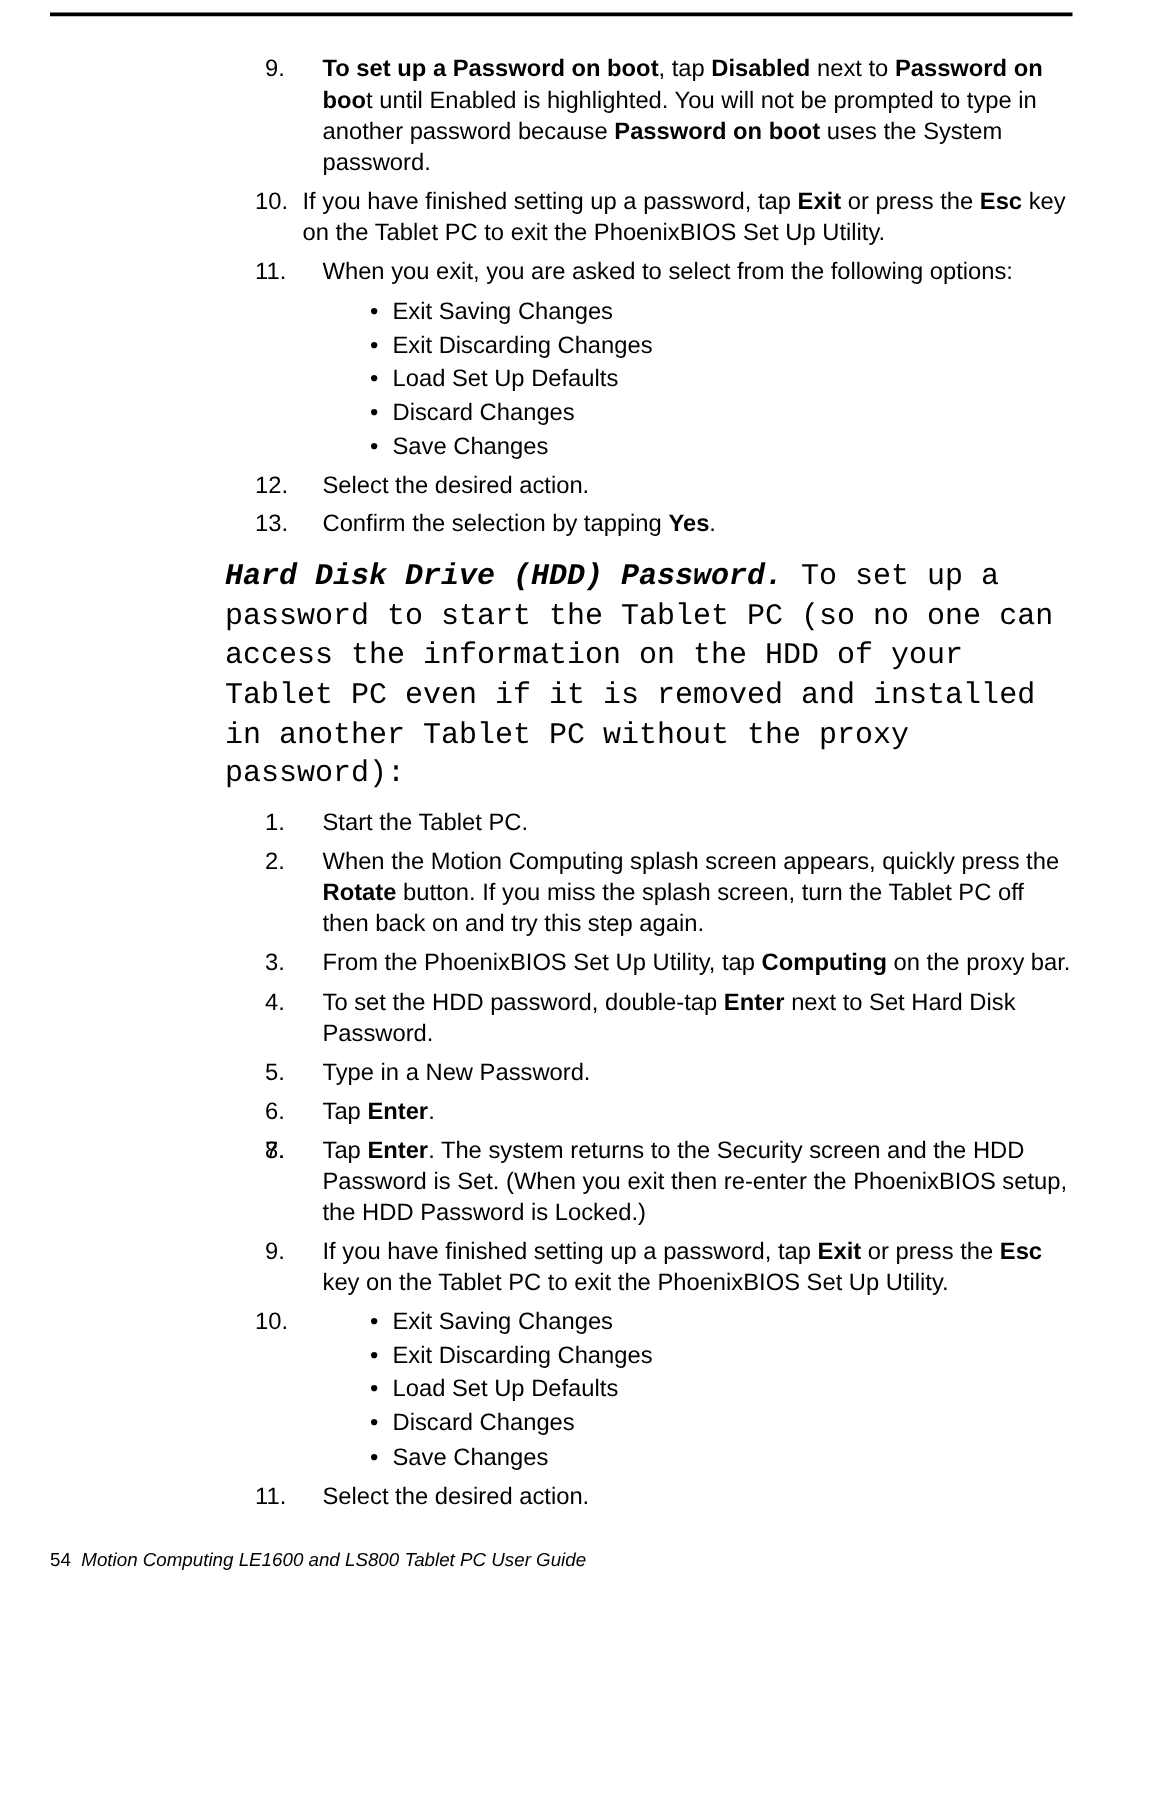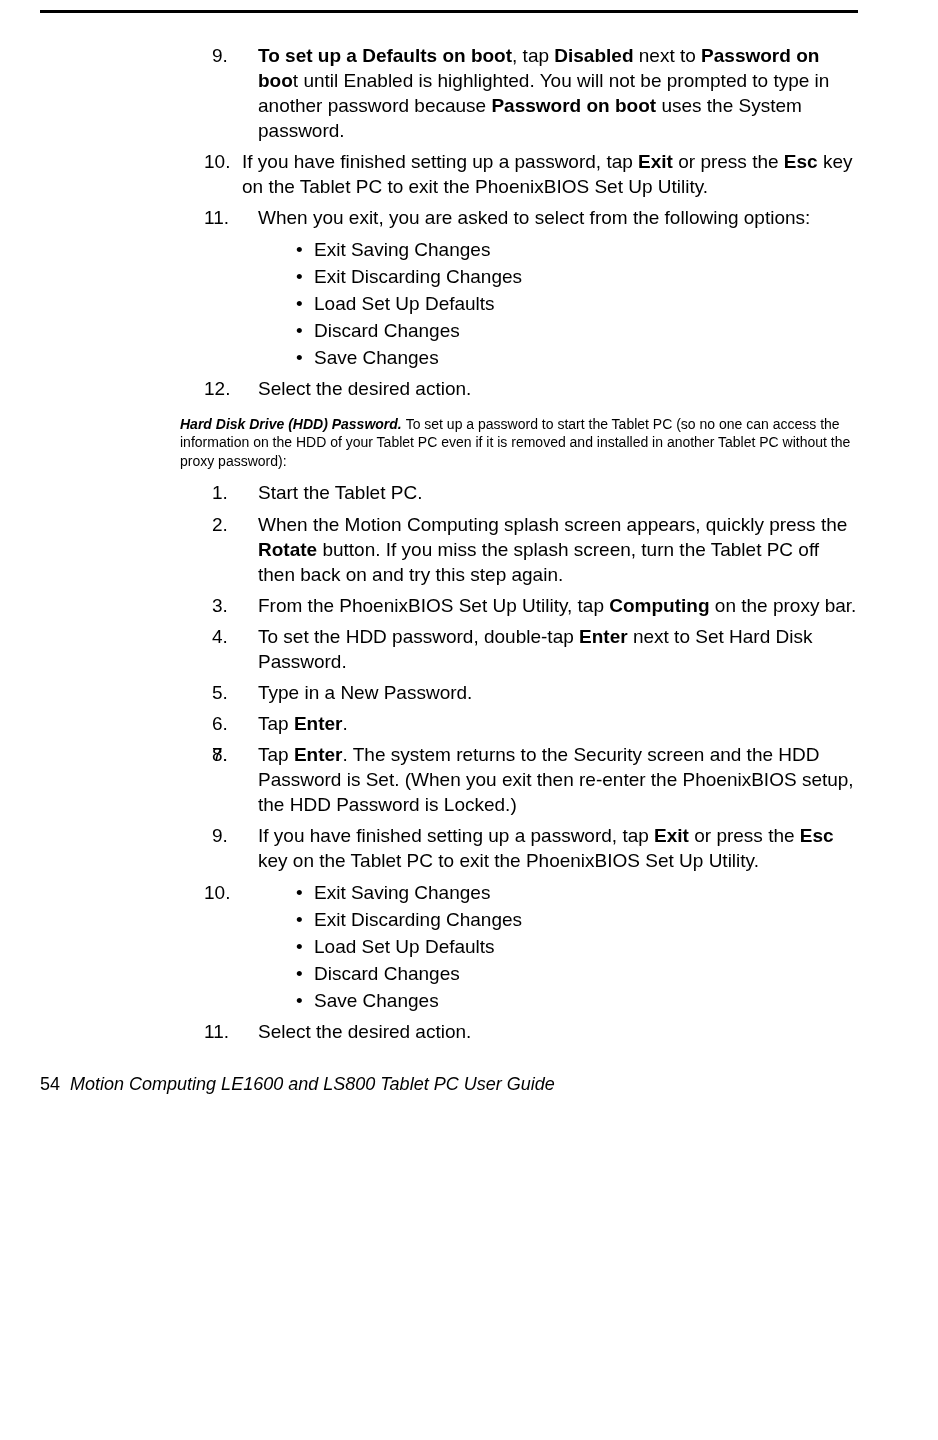--- a/index.html
+++ b/index.html
@@ -43,40 +43,41 @@
     content: "•";
     position: absolute;
     left: 0;
     top: 0;
   }
   .note-block {
     margin: 22px 0 16px 0;
   }
   .para {
     margin: 14px 0 10px 0;
-    font-size: 14px;
+    font-size: 24px;
     line-height: 1.32;
+    font-family: Liberation Mono, monospace;
   }
   b { font-weight: bold; }
   i { font-style: italic; }
   .footer {
     margin: 30px 0 10px 40px;
     font-style: italic;
-    font-size: 18px;
+    font-size: 15px;
   }
 </style>
 </head>
 <body>
 
 <div class="page">
   <div class="content">
 
     <div class="ol-item">
       <span class="ol-num">9.</span>
-      <b>To set up a Defaults on boot</b><span>, tap </span><b>Disabled</b><span> next to </span><b>Password on boo</b><span>t until Enabled is highlighted. You will not be prompted to type in another password because </span><b>Password on boot</b><span> uses the System password.</span>
+      <b>To set up a Password on boot</b><span>, tap </span><b>Disabled</b><span> next to </span><b>Password on boo</b><span>t until Enabled is highlighted. You will not be prompted to type in another password because </span><b>Password on boot</b><span> uses the System password.</span>
     </div>
 
     <div class="ol-item" style="padding-left:42px">
       <span class="ol-num" style="left:4px">10.</span><span>If you have finished setting up a password, tap </span><b>Exit</b><span> or press the </span><b>Esc</b><span> key on the Tablet PC to exit the PhoenixBIOS Set Up Utility.</span>
     </div>
 
     <div class="ol-item">
       <span class="ol-num" style="left:4px">11.</span>
       <span>When you exit, you are asked to select from the following options:</span>
     </div>
@@ -86,20 +87,24 @@
       <div class="b-row"><span>Load Set Up Defaults</span></div>
       <div class="b-row"><span>Discard Changes</span></div>
       <div class="b-row"><span>Save Changes</span></div>
     </div>
 
     <div class="ol-item">
       <span class="ol-num" style="left:4px">12.</span>
       <span>Select the desired action.</span>
     </div>
 
+    <div class="ol-item">
+      <span class="ol-num" style="left:4px">13.</span>
+      <span>Confirm the selection by tapping </span><b>Yes</b><span>.</span>
+    </div>
 
     <div class="para" style="margin-left:-20px">
       <b><i>Hard Disk Drive (HDD) Password. </i></b><span>To set up a password to start the Tablet PC (so no one can access the information on the HDD of your Tablet PC even if it is removed and installed in another Tablet PC without the proxy password):</span>
     </div>
 
     <div class="ol-item">
       <span class="ol-num">1.</span>
       <span>Start the Tablet PC.</span>
     </div>
     <div class="ol-item">

